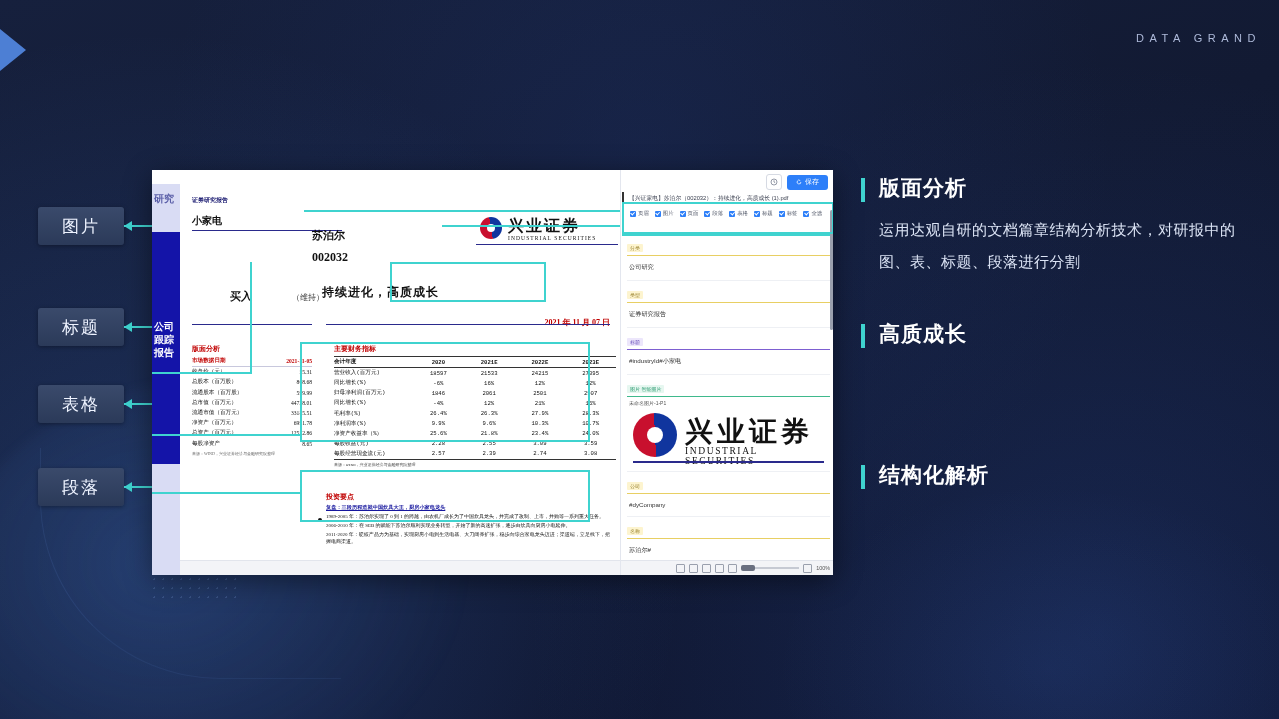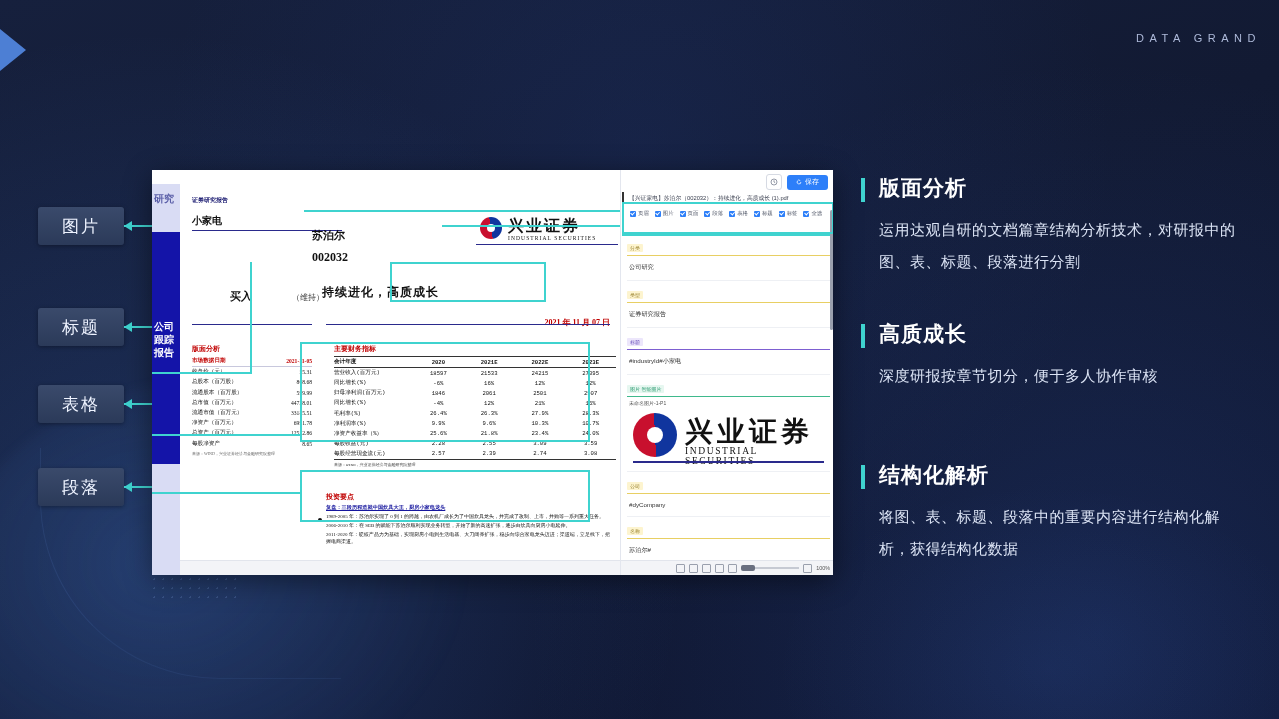--- a/index.html
+++ b/index.html
@@ -513,19 +513,17 @@
 </div>
 
 <div class="feat f1">
   <div class="accent"></div>
   <h3>版面分析</h3>
   <p>运用达观自研的文档篇章结构分析技术，对研报中的图、表、标题、段落进行分割</p>
 </div>
 <div class="feat f2">
   <div class="accent"></div>
   <h3>高质成长</h3>
-  <p>深度研报按章节切分，便于多人协作审核</p>
 </div>
 <div class="feat f3">
   <div class="accent"></div>
   <h3>结构化解析</h3>
-  <p>将图、表、标题、段落中的重要内容进行结构化解析，获得结构化数据</p>
 </div>
 
 </body></html>

